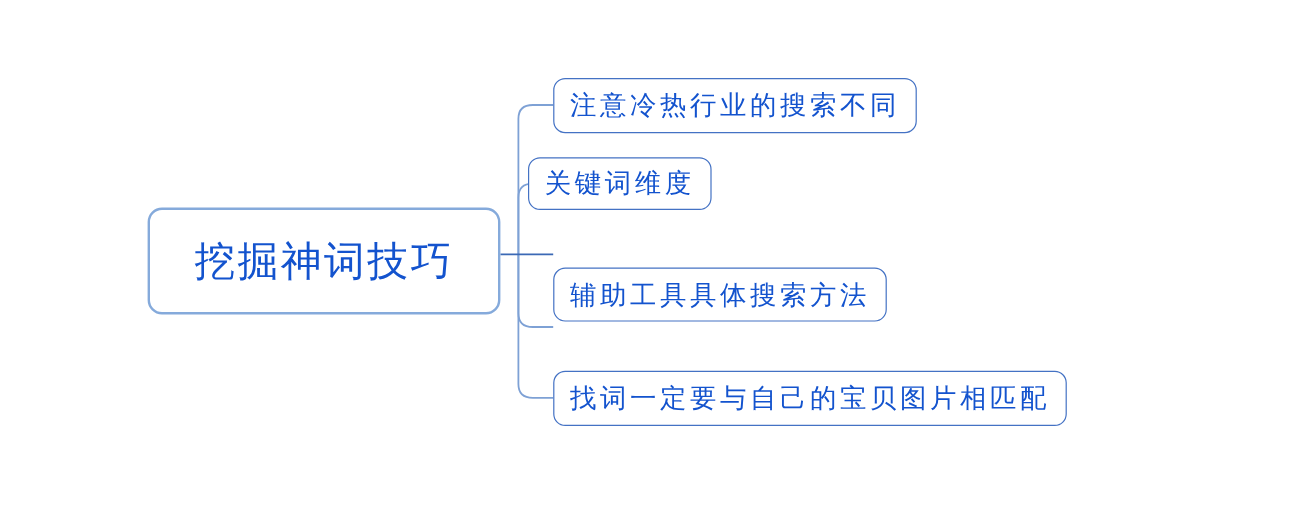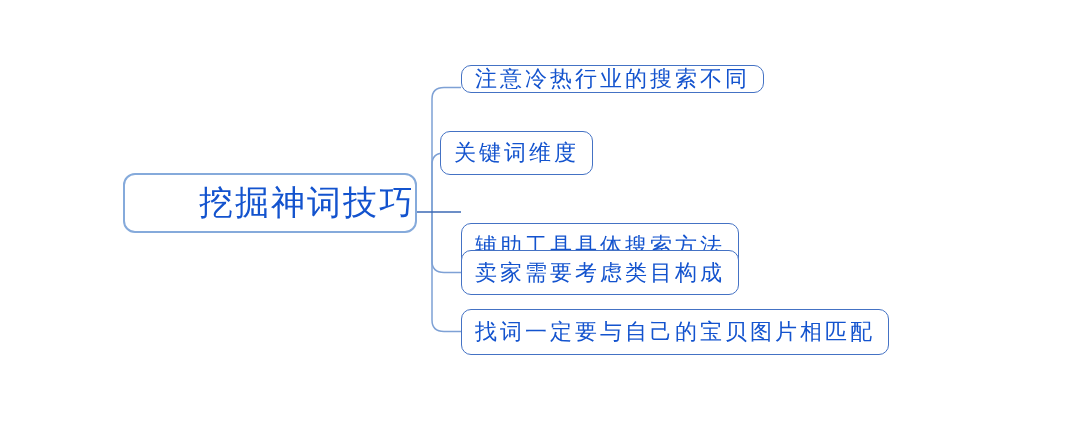--- a/index.html
+++ b/index.html
@@ -35,35 +35,35 @@
     align-items: center;
     box-sizing: border-box;
     background: #ffffff;
     color: #1353ce;
     white-space: nowrap;
   }
   .root-node {
     left: 123px;
     top: 173px;
     width: 294px;
-    height: 60px;
-    justify-content: flex-end;
+    height: 89px;
+    justify-content: center;
     border: 2px solid #85aadb;
     border-radius: 12px;
     font-size: 34px;
     letter-spacing: 2px;
   }
   .child-node {
     padding: 0 13px;
     border: 1.5px solid #4472c4;
     border-radius: 10px;
     font-size: 22px;
     letter-spacing: 3px;
   }
-  .c1 { left: 461px; top: 65px;  height: 28px; }
+  .c1 { left: 461px; top: 65px;  height: 46px; }
   .c2 { left: 440px; top: 131px; height: 44px; }
   .c3 { left: 461px; top: 190px; height: 45px; margin-top: 33px; }
   .c4 { left: 461px; top: 250px; height: 45px; }
   .c5 { left: 461px; top: 309px; height: 46px; justify-content: flex-end; }
 </style>
 </head>
 <body>
 
 <div class="canvas">
 
@@ -84,21 +84,18 @@
   </div>
 
   <div class="node child-node c2">
     <span>关键词维度</span>
   </div>
 
   <div class="node child-node c3">
     <span>辅助工具具体搜索方法</span>
   </div>
 
-  <div class="node child-node c4">
-    <span>卖家需要考虑类目构成</span>
-  </div>
 
   <div class="node child-node c5">
     <span>找词一定要与自己的宝贝图片相匹配</span>
   </div>
 
 </div>
 
 </body></html>

